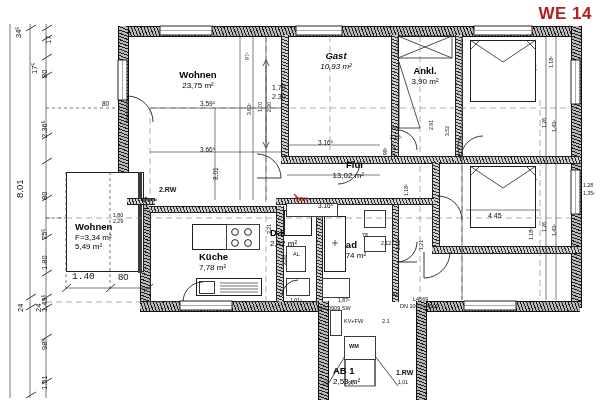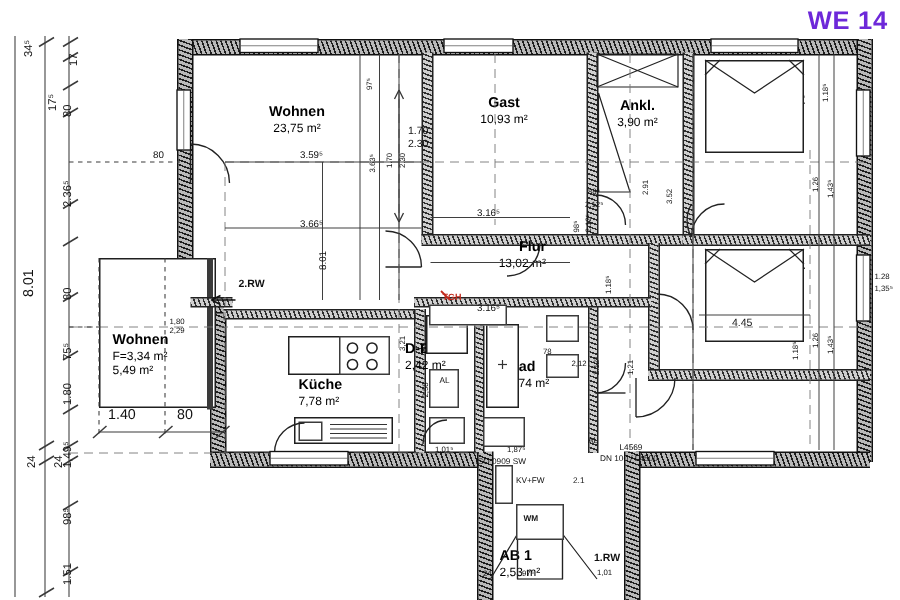--- a/index.html
+++ b/index.html
@@ -3,21 +3,21 @@
 <meta charset="utf-8">
 <style>
   html,body{margin:0;padding:0;background:#ffffff;}
   body{width:600px;height:400px;overflow:hidden;
        font-family:"Liberation Sans",sans-serif;color:#111;}
   #plan{position:relative;width:600px;height:400px;background:#fff;}
 
   .abs{position:absolute;}
 
   
-  .sheet-title{font-size:17px;font-weight:700;letter-spacing:.5px;color:#6d28d9;}
+  .sheet-title{font-size:17px;font-weight:700;letter-spacing:.5px;color:#b91c1c;}
 
   
   .room{position:absolute;text-align:center;line-height:1.15;white-space:nowrap;}
   .room .nm{font-size:9.5px;font-weight:700;color:#000;}
   .room .ar{font-size:8px;color:#000;}
   .room.lft{text-align:left;}
 
   
   .wall{position:absolute;background:#4a4a4a;}
   .wall-h{background:repeating-linear-gradient(70deg,#2e2e2e 0 1px,#cfcfcf 1px 3px);
@@ -102,21 +102,21 @@
 
   <div class="wall wall-h abs" style="left:276px;top:198px;width:158px;height:5px;"></div>
 
   <div class="wall wall-h abs" style="left:127px;top:198px;width:28px;height:5px;"></div>
 
   <div class="room" style="left:150px;top:70px;width:96px;">
     <div class="nm">Wohnen</div>
     <div class="ar">23,75 m²</div>
   </div>
 
-  <div class="room" style="left:295px;top:64px;width:82px;">
+  <div class="room" style="left:295px;top:51px;width:82px;font-style:italic;">
     <div class="nm">Gast</div>
     <div class="ar">10,93 m²</div>
   </div>
 
   <div class="room" style="left:398px;top:66px;width:54px;">
     <div class="nm">Ankl.</div>
     <div class="ar">3,90 m²</div>
   </div>
 
   <div class="room" style="left:466px;top:62px;width:94px;">
@@ -332,21 +332,21 @@
       <line x1="66" y1="288" x2="150" y2="288"></line>
       <g stroke-width="1">
         <line x1="62" y1="292" x2="71" y2="284"></line>
         <line x1="106" y1="292" x2="115" y2="284"></line>
         <line x1="144" y1="292" x2="153" y2="284"></line>
       </g>
       <line x1="66" y1="172" x2="66" y2="292" stroke-dasharray="3 3"></line>
       <line x1="110" y1="172" x2="110" y2="292" stroke-dasharray="3 3"></line>
     </g>
   </svg>
-  <div class="dth-b" style="left:72px;top:271px;">1.40</div>
+  <div class="dth-b" style="left:72px;top:271px;font-family:Liberation Mono, monospace;">1.40</div>
   <div class="dth-b" style="left:118px;top:271px;">80</div>
   <div class="dtiny" style="left:113px;top:212px;">1,80<br>2,29</div>
 
   <div class="abs lbl-s" style="left:159px;top:186px;">2.RW</div>
   <svg class="ov">
     <g stroke="#111" stroke-width="1" fill="none">
       <line x1="157" y1="200" x2="141" y2="200"></line>
       <path d="M141 200 L147 197 M141 200 L147 203" stroke-width="1"></path>
     </g>
   </svg>

